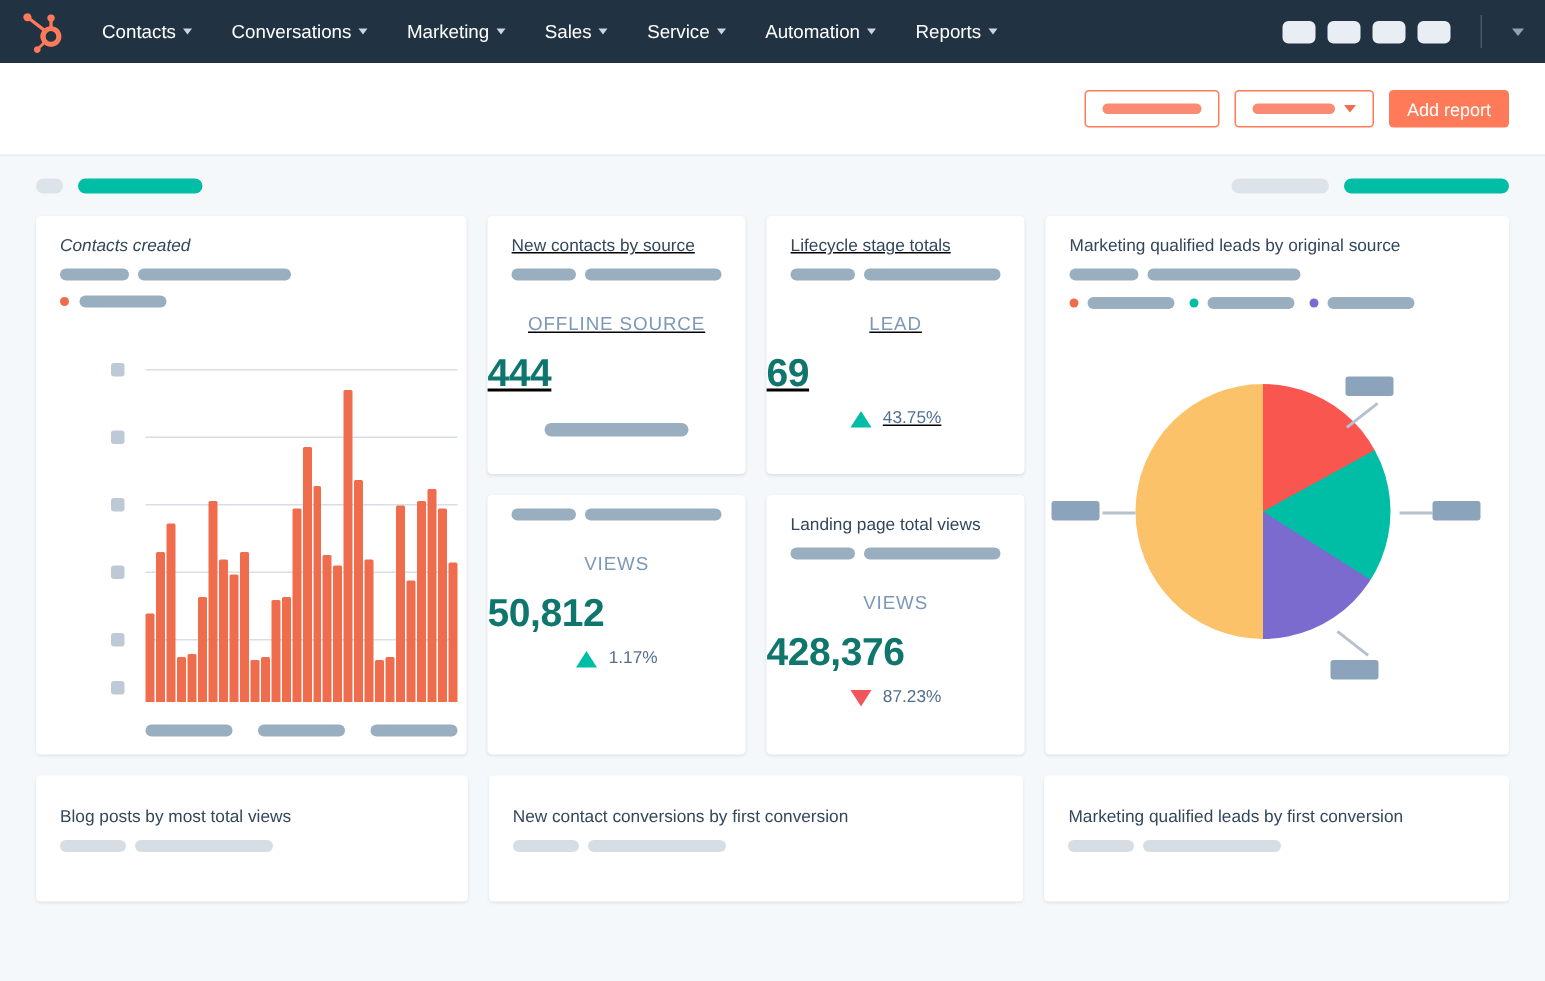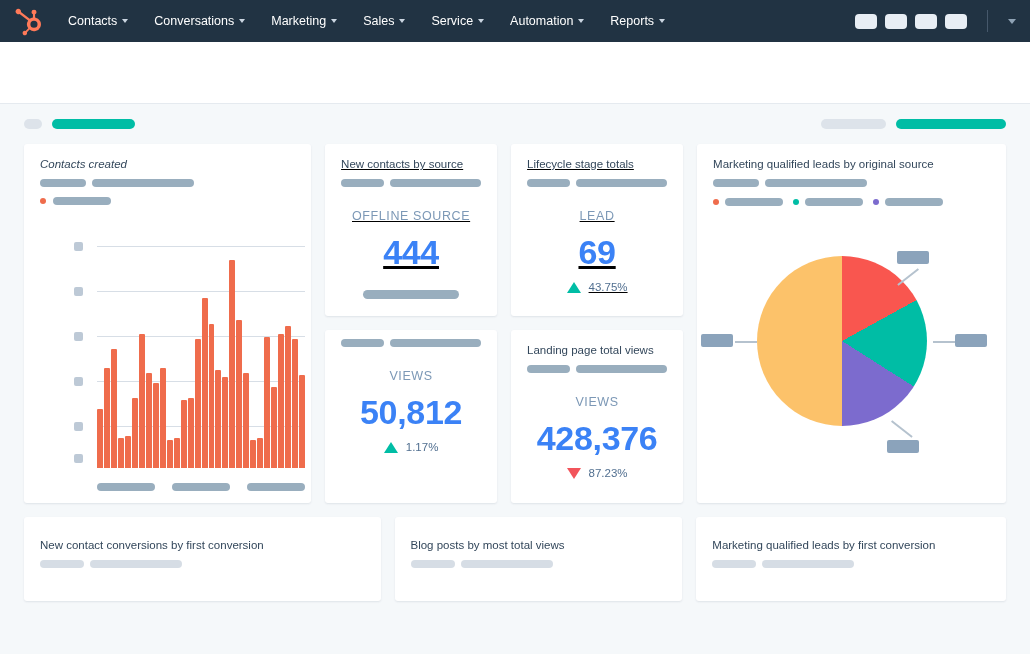--- a/index.html
+++ b/index.html
@@ -113,21 +113,21 @@
   }
   .ph-x { width: 58px; height: 8px; border-radius: 4px; background: #99aebe; }
 
   
   .col-mid { width: 172px; }
   .kpi-label {
     text-align: center; color: #7c98b6; font-size: 12.5px;
     letter-spacing: .6px; margin-top: 22px;
   }
   .kpi-value {
-    text-align: center; color: #3b82f6; font-size: 34px;
+    text-align: left; color: #0f766e; font-size: 26px;
     font-weight: bold; margin-top: 10px; letter-spacing: -.3px;
   }
   .kpi-delta {
     display: flex; align-items: center; justify-content: center;
     gap: 8px; margin-top: 9px; color: #516f90; font-size: 11.5px;
   }
   .tri-up {
     width: 0; height: 0; border-left: 7px solid transparent;
     border-right: 7px solid transparent; border-bottom: 11px solid #00bda5;
   }
@@ -202,20 +202,30 @@
     <div class="nav-ph"></div>
     <div class="nav-ph"></div>
     <div class="nav-ph"></div>
     <div class="nav-ph"></div>
     <div class="nav-div"></div>
     <div class="nav-chev"></div>
   </div>
 </div>
 
 <div class="titlebar">
+  <div class="title-actions">
+    <div class="btn-outline">
+      <span class="btn-ph" style="width:66px"></span>
+    </div>
+    <div class="btn-outline">
+      <span class="btn-ph" style="width:55px"></span>
+      <span class="caret-o"></span>
+    </div>
+    <button class="btn-primary">Add report</button>
+  </div>
 </div>
 
 <div class="filterbar">
   <div class="f-left">
     <div class="ph-grey" style="width:18px"></div>
     <div class="ph-teal" style="width:83px"></div>
   </div>
   <div class="f-right">
     <div class="ph-grey" style="width:65px"></div>
     <div class="ph-teal" style="width:110px"></div>
@@ -381,36 +391,36 @@
         <div class="leader" style="left:192px; top:196px; width:26px; transform:rotate(38deg);"></div>
         <div class="pie-lbl" style="left:190px; top:208px;"></div>
 
         <div class="leader" style="left:38px; top:109px; width:22px;"></div>
         <div class="pie-lbl" style="left:4px; top:102px;"></div>
       </div>
     </div>
   </div>
 
   <div class="row" style="margin-top:14px">
+    <div class="card card-bottom bw-1">
+      <div class="card-title" style="padding-top:22px">Blog posts by most total views</div>
+      <div class="sub-phs">
+        <span class="ph-sub-light" style="width:44px"></span>
+        <span class="ph-sub-light" style="width:92px"></span>
+      </div>
+    </div>
+
     <div class="card card-bottom bw-2">
       <div class="card-title" style="padding-top:22px">New contact conversions by first conversion</div>
       <div class="sub-phs">
         <span class="ph-sub-light" style="width:44px"></span>
         <span class="ph-sub-light" style="width:92px"></span>
       </div>
     </div>
 
-    <div class="card card-bottom bw-1">
-      <div class="card-title" style="padding-top:22px">Blog posts by most total views</div>
-      <div class="sub-phs">
-        <span class="ph-sub-light" style="width:44px"></span>
-        <span class="ph-sub-light" style="width:92px"></span>
-      </div>
-    </div>
-
     <div class="card card-bottom bw-3">
       <div class="card-title" style="padding-top:22px">Marketing qualified leads by first conversion</div>
       <div class="sub-phs">
         <span class="ph-sub-light" style="width:44px"></span>
         <span class="ph-sub-light" style="width:92px"></span>
       </div>
     </div>
   </div>
 </div>
 

